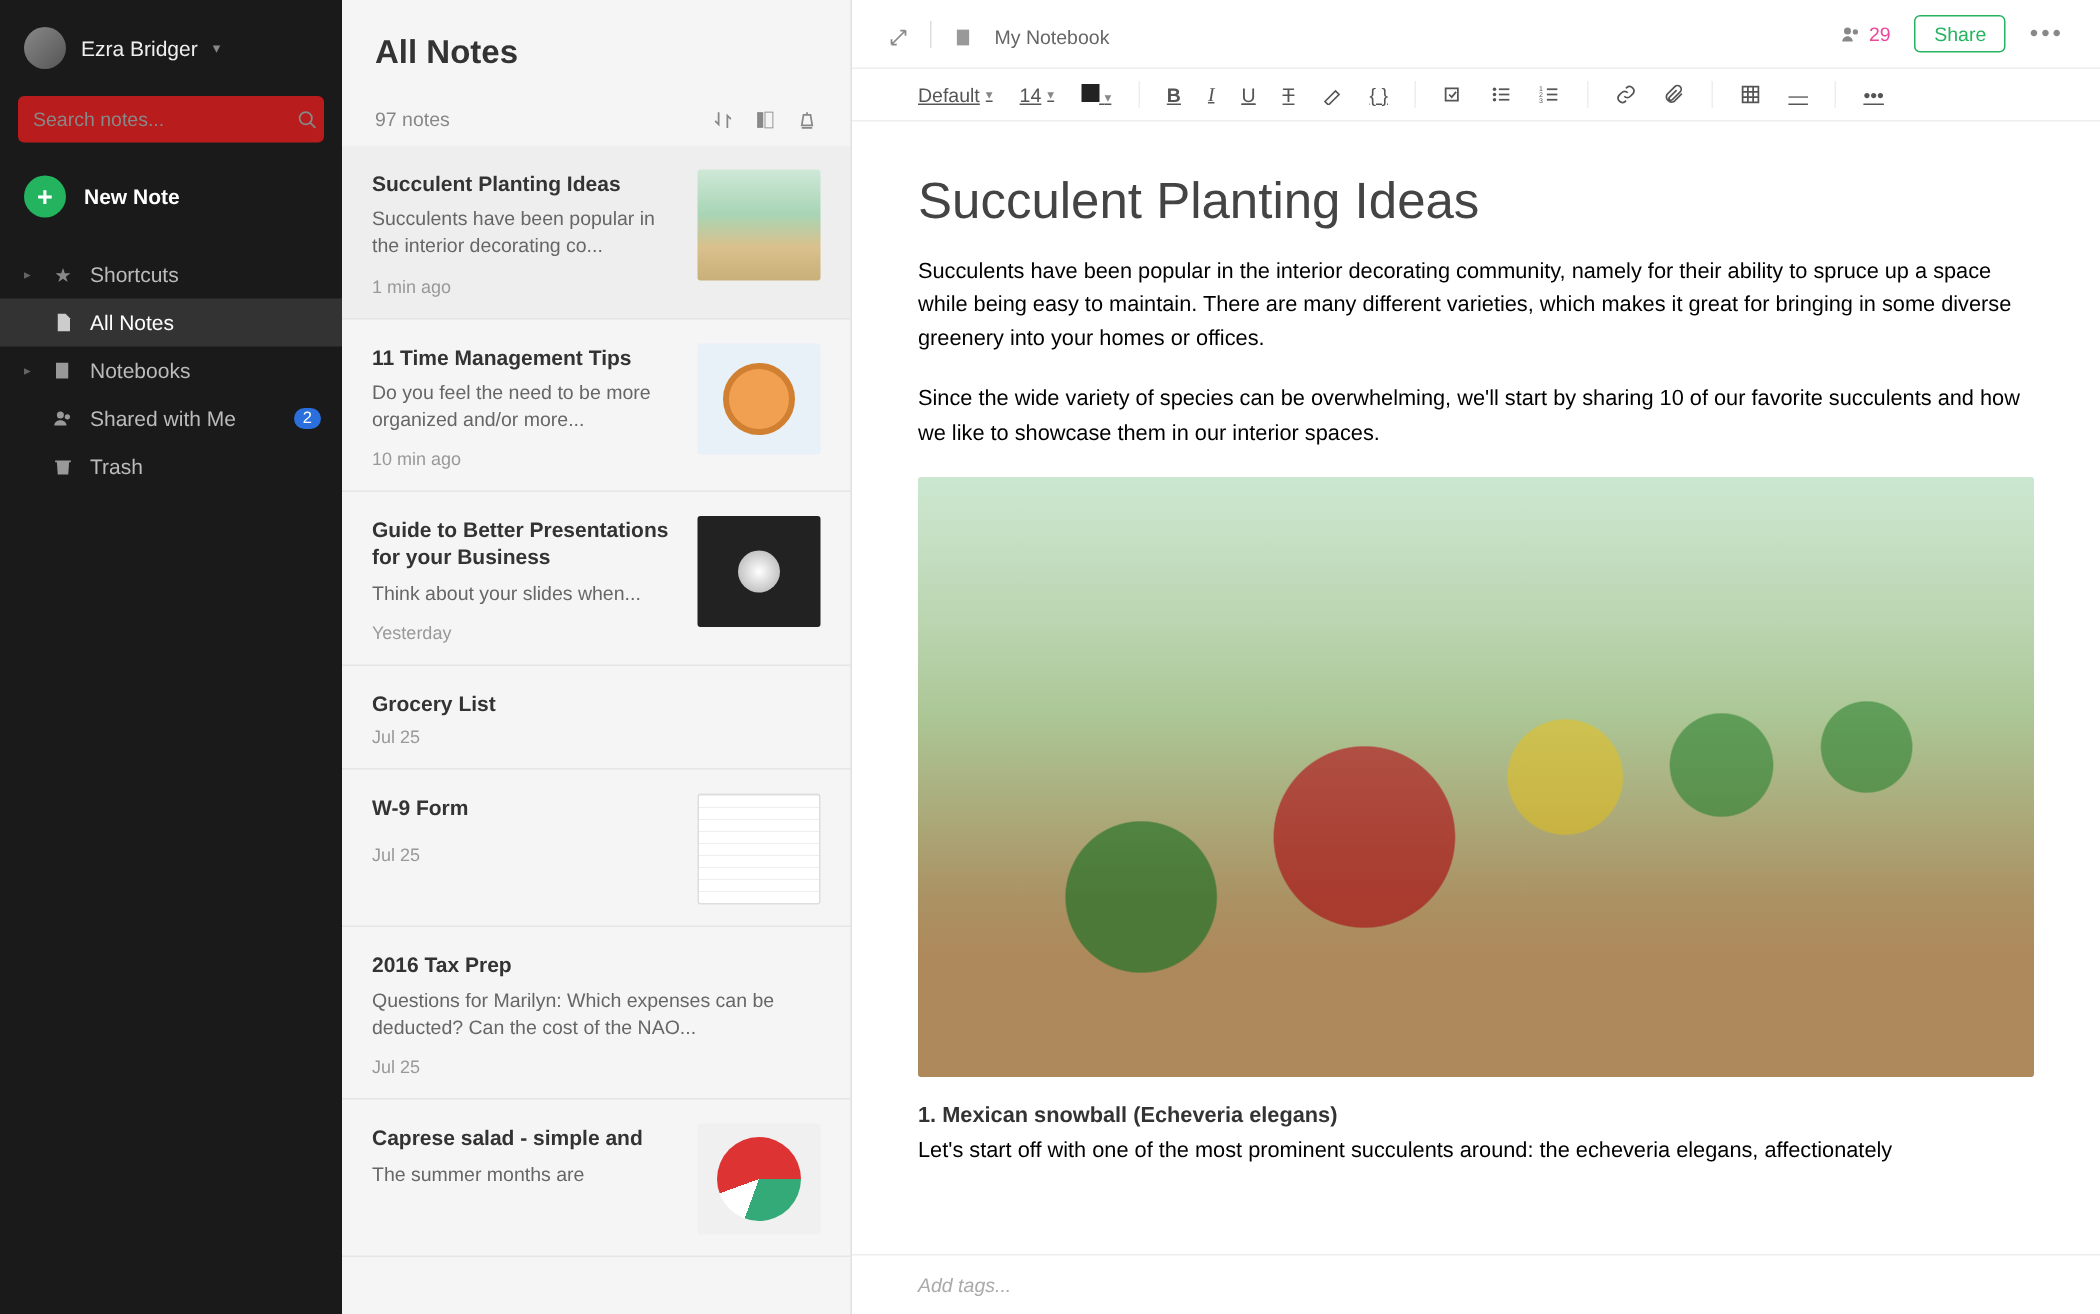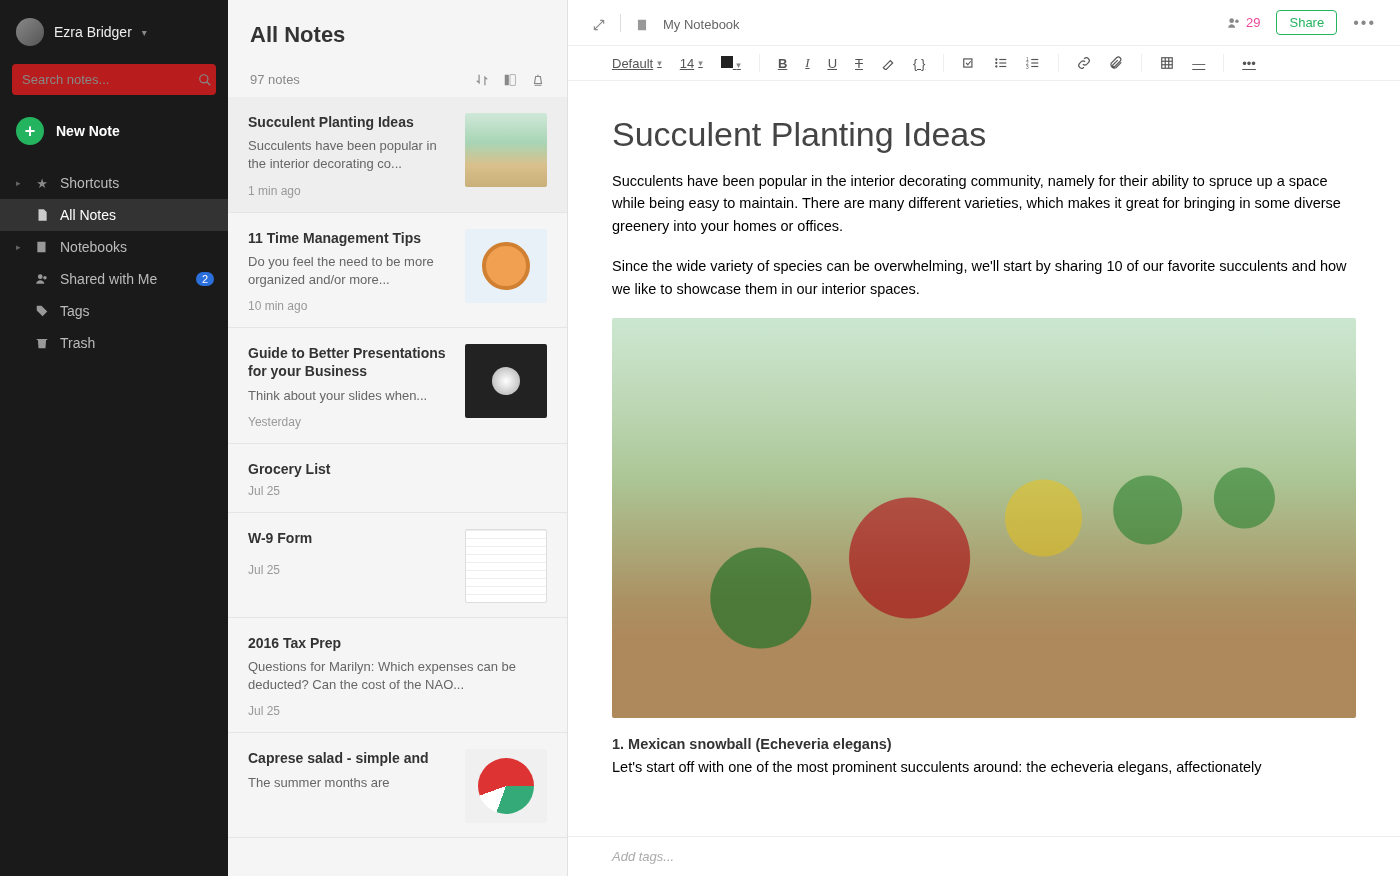--- a/index.html
+++ b/index.html
@@ -134,29 +134,20 @@
           <path d="M2 20c0-4 4-6 7-6s7 2 7 6" fill="#999"></path>
         </svg>
     </span>
     <span>Shared with Me</span>
     <span class="badge">2</span>
   </div>
   <div class="nav-item">
     <span class="nav-caret"></span>
     <span class="nav-icon">
       <svg viewBox="0 0 24 24">
-          <path d="M3 3h8l10 10-8 8L3 11z" fill="#999"></path>
-        </svg>
-    </span>
-    <span>Tags</span>
-  </div>
-  <div class="nav-item">
-    <span class="nav-caret"></span>
-    <span class="nav-icon">
-      <svg viewBox="0 0 24 24">
           <path d="M5 7h14l-1 14H6z M3 5h18v2H3z" fill="#999"></path>
         </svg>
     </span>
     <span>Trash</span>
   </div>
 </div>
 
 <div class="notelist">
   <div class="notelist-header">
     <div class="notelist-title">All Notes</div>

